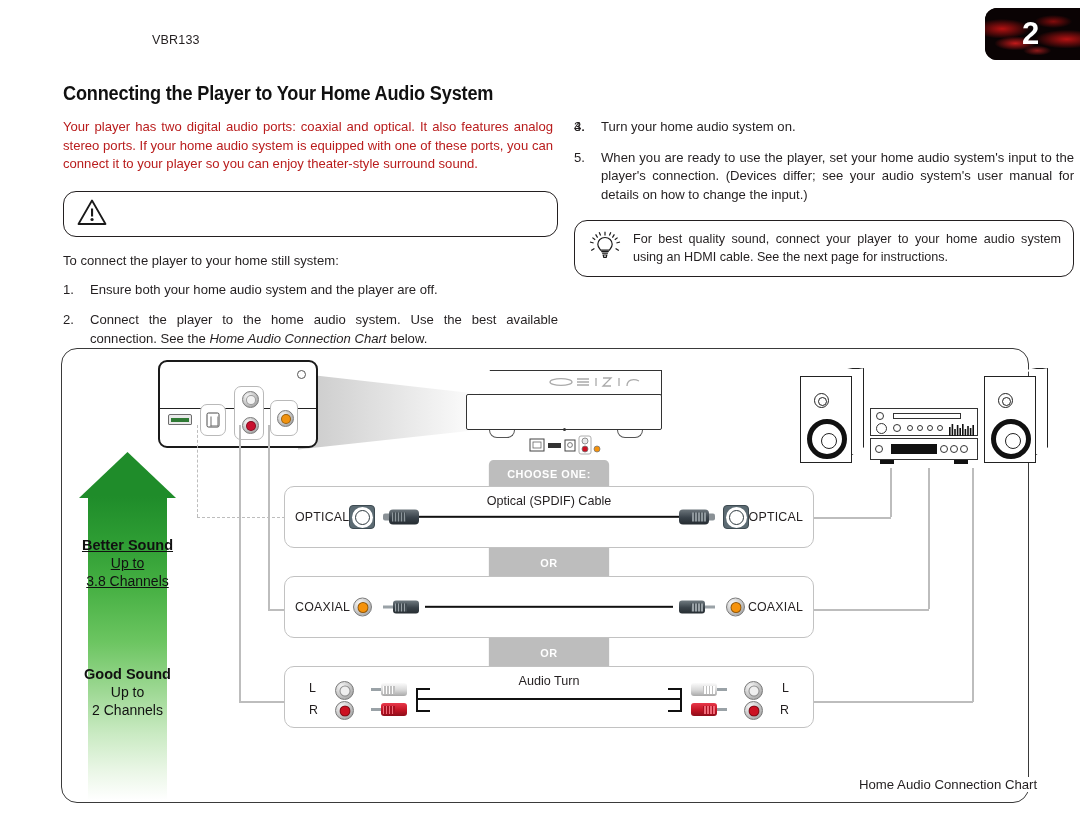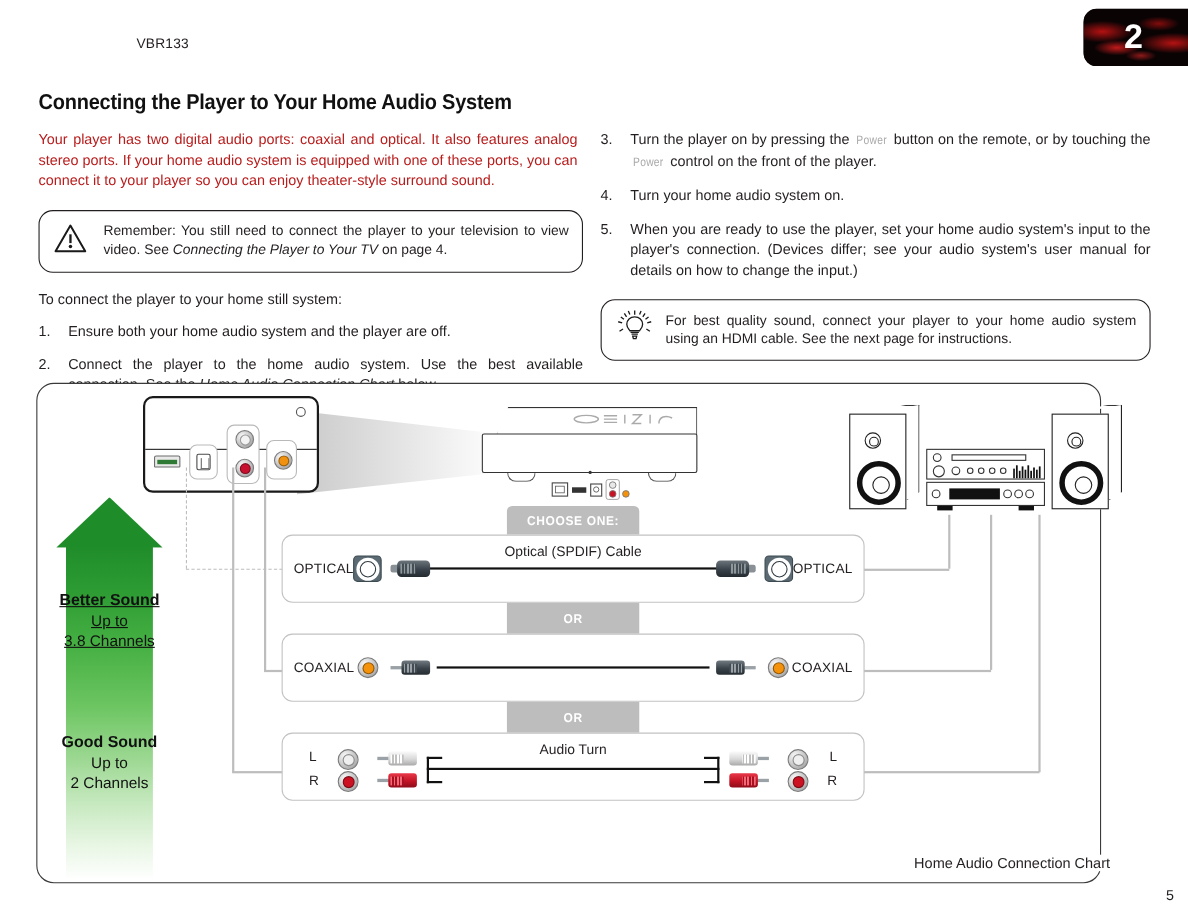--- a/index.html
+++ b/index.html
@@ -3,21 +3,21 @@
 <meta charset="utf-8">
 <style>
   * { box-sizing: border-box; }
   html, body { margin:0; padding:0; }
   body {
     width:1080px; height:834px; position:relative;
     background:#ffffff;
     font-family:"Liberation Sans", sans-serif;
     color:#1a1a1a; overflow:hidden;
   }
-  .page { position:absolute; inset:0; }
+  .page { position:absolute; inset:0;margin-left:28px; }
 
   
   .model-id{
     position:absolute; left:124px; top:33px;
     font-size:12.5px; letter-spacing:.2px; color:#231f20;
   }
   .chapter-badge{
     position:absolute; right:0px; top:0px;
     width:105px; height:65px;
     border-radius:0 0 0 0;
@@ -394,42 +394,40 @@
     <p class="body intro">Your player has two digital audio ports: coaxial and optical. It also features analog stereo ports. If your home audio system is equipped with one of these ports, you can connect it to your player so you can enjoy theater-style surround sound.</p>
 
     <div class="callout">
       <span class="ico">
         <svg width="30" height="27" viewBox="0 0 30 27">
           <path d="M15 2 L28.5 25.5 L1.5 25.5 Z" fill="none" stroke="#1a1a1a" stroke-width="1.8" stroke-linejoin="round"></path>
           <rect x="14" y="10" width="2.1" height="8" fill="#1a1a1a"></rect>
           <circle cx="15.05" cy="21" r="1.6" fill="#1a1a1a"></circle>
         </svg>
       </span>
-      <p><span>Remember: You still need to connect the player to your television to view video. See </span><em>Connecting the Player to Your TV</em><span> on page 4.</span></p>
     </div>
 
     <div class="lead">To connect the player to your home still system:</div>
 
     <ol class="steps">
       <li>
         <span class="num">1.</span>
         <span>Ensure both your home audio system and the player are off.</span>
       </li>
       <li>
         <span class="num">2.</span>
         <span><span>Connect the player to the home audio system. Use the best available connection. See the </span><em>Home Audio Connection Chart</em><span> below.</span></span>
       </li>
     </ol>
   </div>
 
   <div class="col-right">
     <ol class="steps steps-right">
       <li>
         <span class="num">3.</span>
-        <span><span>Turn the player on by pressing the </span><span class="key">Power</span><span> button on the remote, or by touching the </span><span class="key">Power</span><span> control on the front of the player.</span></span>
       </li>
       <li>
         <span class="num">4.</span>
         <span>Turn your home audio system on.</span>
       </li>
       <li>
         <span class="num">5.</span>
         <span>When you are ready to use the player, set your home audio system's input to the player's connection. (Devices differ; see your audio system's user manual for details on how to change the input.)</span>
       </li>
     </ol>

